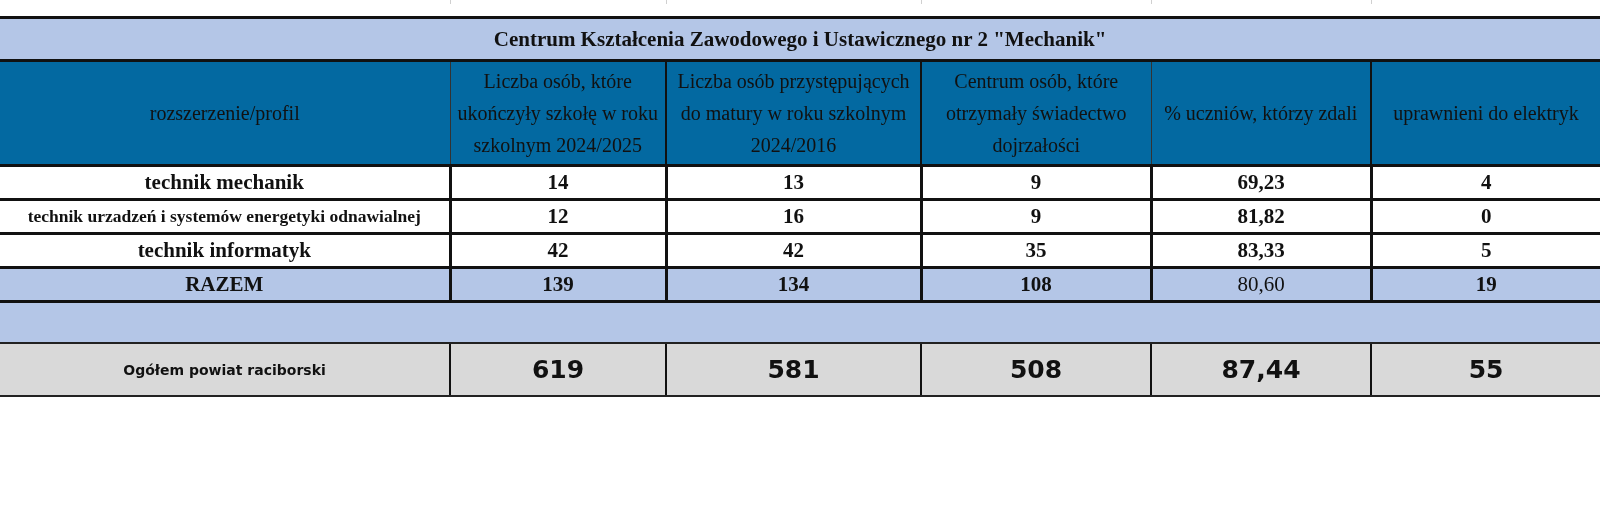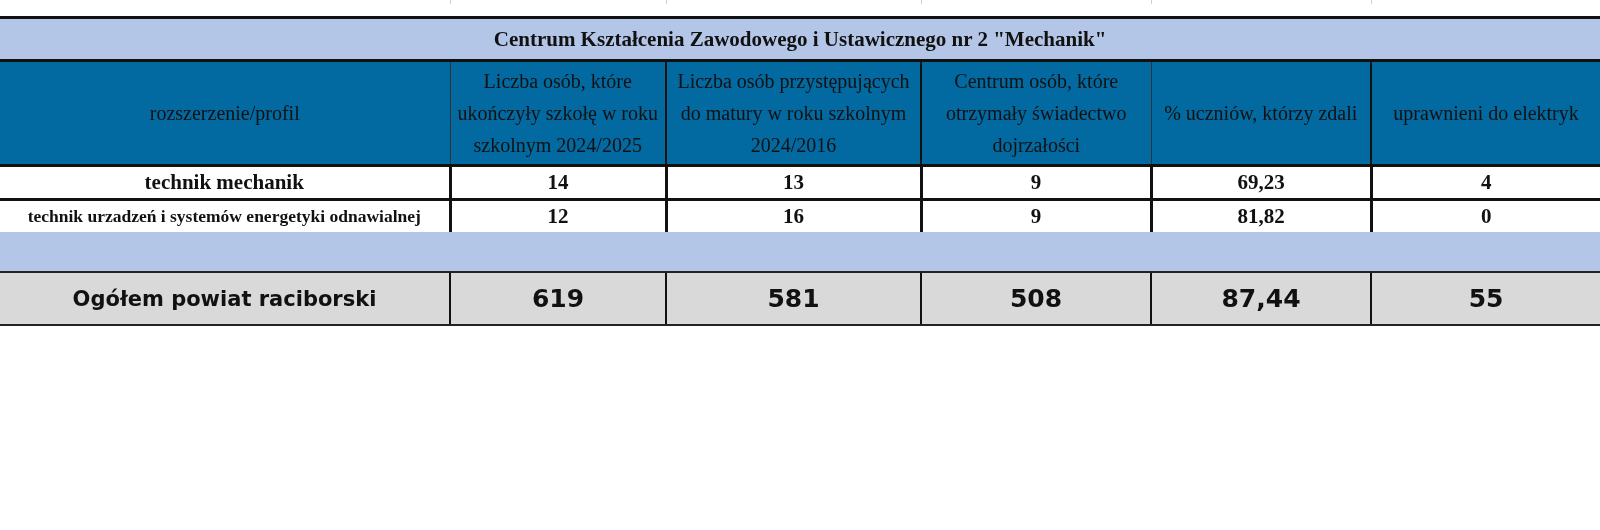--- a/index.html
+++ b/index.html
@@ -15,21 +15,21 @@
     .hdr td:first-child { border-left: none; margin-top: 8px; }
     .hdr td.thin { border-left: 1px solid #333; }
     .row td { background: #fff; font-size: 21px; height: 31px; border-top: 3px solid #111; border-left: 3px solid #111; font-weight: bold; }
     .row td:first-child { border-left: none; }
     .row td.small { font-size: 17.5px; margin-left: 48px; }
     .total td { background: #b4c6e7; font-size: 21px; height: 31px; border-top: 3px solid #111; border-bottom: 3px solid #111; border-left: 3px solid #111; }
     .total td:first-child { border-left: none; }
     .total td.b { font-weight: bold; }
     .spacer td { background: #b4c6e7; height: 39px; border-bottom: 2px solid #222; }
     .overall td { background: #d9d9d9; font-family: "DejaVu Sans", sans-serif; font-weight: bold; font-size: 25px; height: 51px; border-left: 2px solid #111; border-bottom: 2px solid #222; }
-    .overall td:first-child { border-left: none; font-size: 21px; }
+    .overall td:first-child { border-left: none; font-size: 14px; }
   </style>
 </head>
 <body>
 
 <div class="topstrip">
   <span class="gl" style="left:450px"></span>
   <span class="gl" style="left:666px"></span>
   <span class="gl" style="left:921px"></span>
   <span class="gl" style="left:1151px"></span>
   <span class="gl" style="left:1371px"></span>
@@ -66,21 +66,37 @@
       <td>4</td>
     </tr>
     <tr class="row">
       <td class="small">technik urzadzeń i systemów energetyki odnawialnej</td>
       <td>12</td>
       <td>16</td>
       <td>9</td>
       <td>81,82</td>
       <td>0</td>
     </tr>
+    <tr class="row">
+      <td>technik informatyk</td>
+      <td>42</td>
+      <td>42</td>
+      <td>35</td>
+      <td>83,33</td>
+      <td>5</td>
+    </tr>
 
+    <tr class="total">
+      <td class="b">RAZEM</td>
+      <td class="b">139</td>
+      <td class="b">134</td>
+      <td class="b">108</td>
+      <td>80,60</td>
+      <td class="b">19</td>
+    </tr>
 
     <tr class="spacer">
       <td colspan="6"></td>
     </tr>
 
     <tr class="overall">
       <td>Ogółem powiat raciborski</td>
       <td>619</td>
       <td>581</td>
       <td>508</td>

